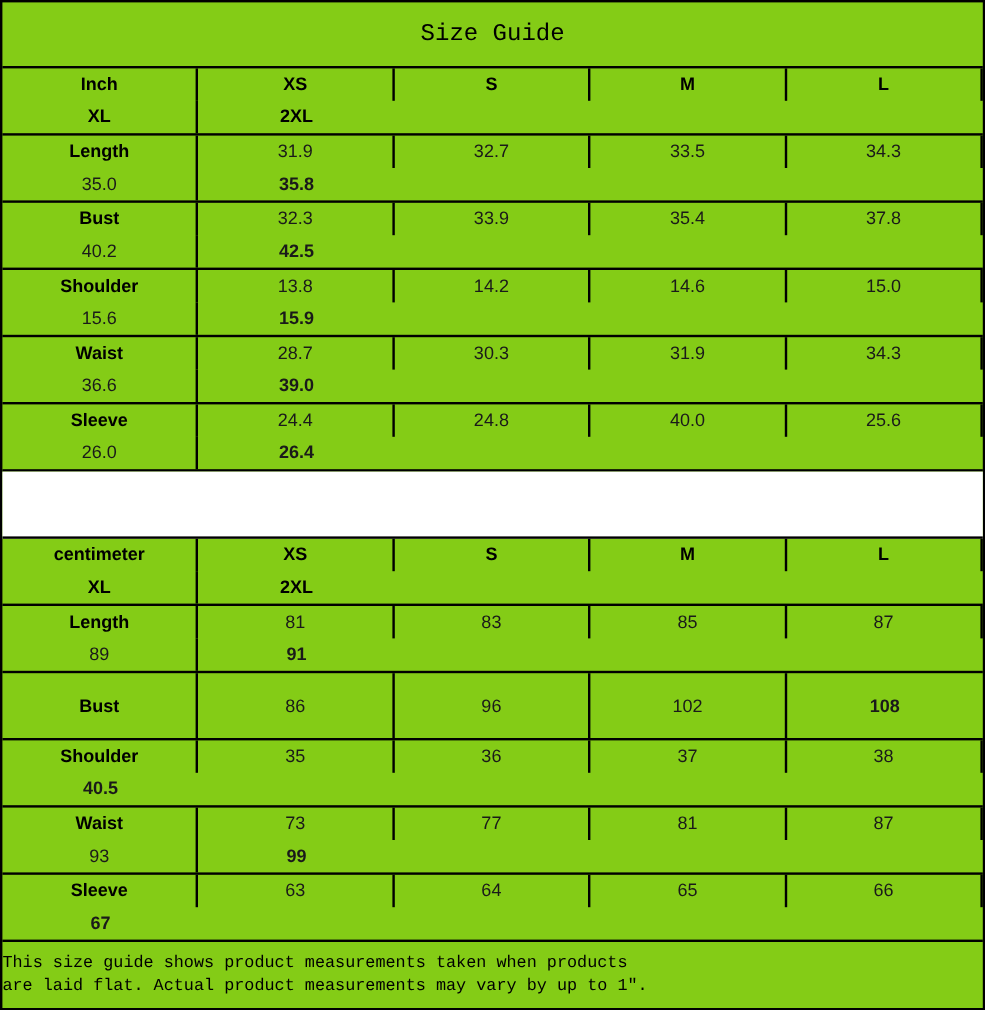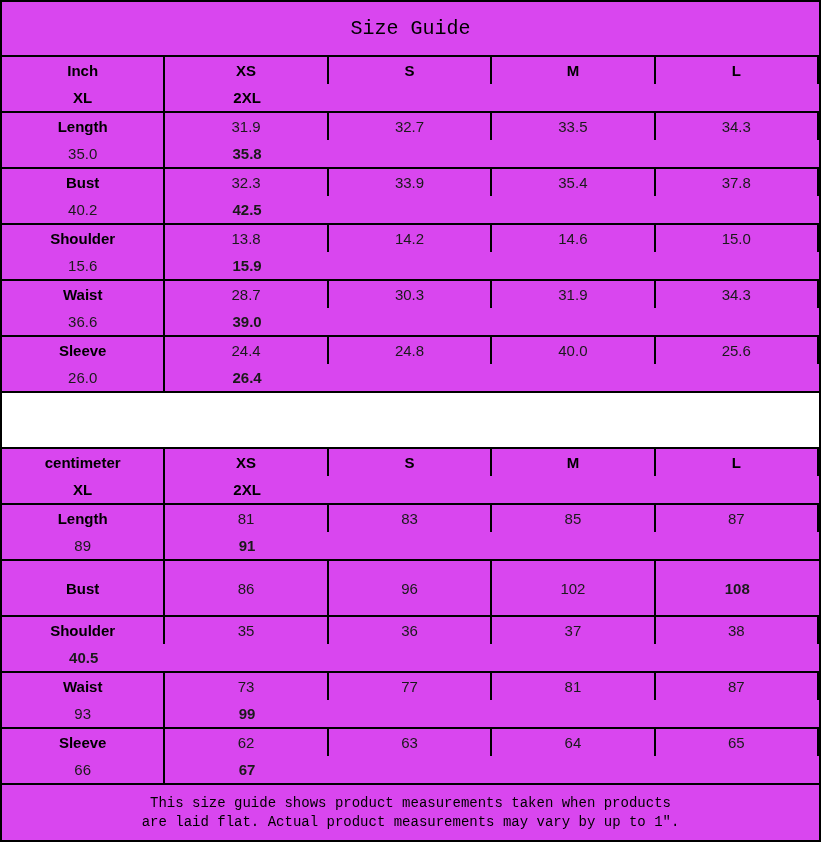--- a/index.html
+++ b/index.html
@@ -1,21 +1,21 @@
 <!DOCTYPE html>
 <html><head>
 <meta charset="utf-8">
 <style>
   html, body { margin: 0; padding: 0; background: #ffffff; }
   .page {
     width: 821px;
     height: 842px;
     box-sizing: border-box;
     border: 2px solid #000000;
-    background: #d946ef;
+    background: #84cc16;
     color: #1a1a1a;
     font-family: "Liberation Sans", sans-serif;
     display: flex;
     flex-direction: column;
   }
   .title-row {
     height: 55px;
     flex: 0 0 55px;
     box-sizing: border-box;
     border-bottom: 2px solid #000000;
@@ -49,21 +49,21 @@
     height: 56px;
     flex: 0 0 56px;
     box-sizing: border-box;
     border-bottom: 2px solid #000000;
     background: #ffffff;
   }
   .footer-row {
     flex: 1;
     display: flex;
     flex-direction: column;
-    align-items: center;
+    align-items: flex-start;
     justify-content: center;
     font-family: "Liberation Mono", "DejaVu Sans Mono", monospace;
     font-size: 14px;
     line-height: 19px;
     color: #000000;
     text-align: center;
   }
 </style>
 </head>
 <body>
@@ -176,21 +176,20 @@
     <div class="cell">73</div>
     <div class="cell">77</div>
     <div class="cell">81</div>
     <div class="cell">87</div>
     <div class="cell">93</div>
     <div class="cell">99</div>
   </div>
 
   <div class="grid-row">
     <div class="cell label">Sleeve</div>
-    <div class="cell">62</div>
     <div class="cell">63</div>
     <div class="cell">64</div>
     <div class="cell">65</div>
     <div class="cell">66</div>
     <div class="cell">67</div>
   </div>
 
   <div class="footer-row">
     <div>This size guide shows product measurements taken when products</div>
     <div>are laid flat. Actual product measurements may vary by up to 1″.</div>

